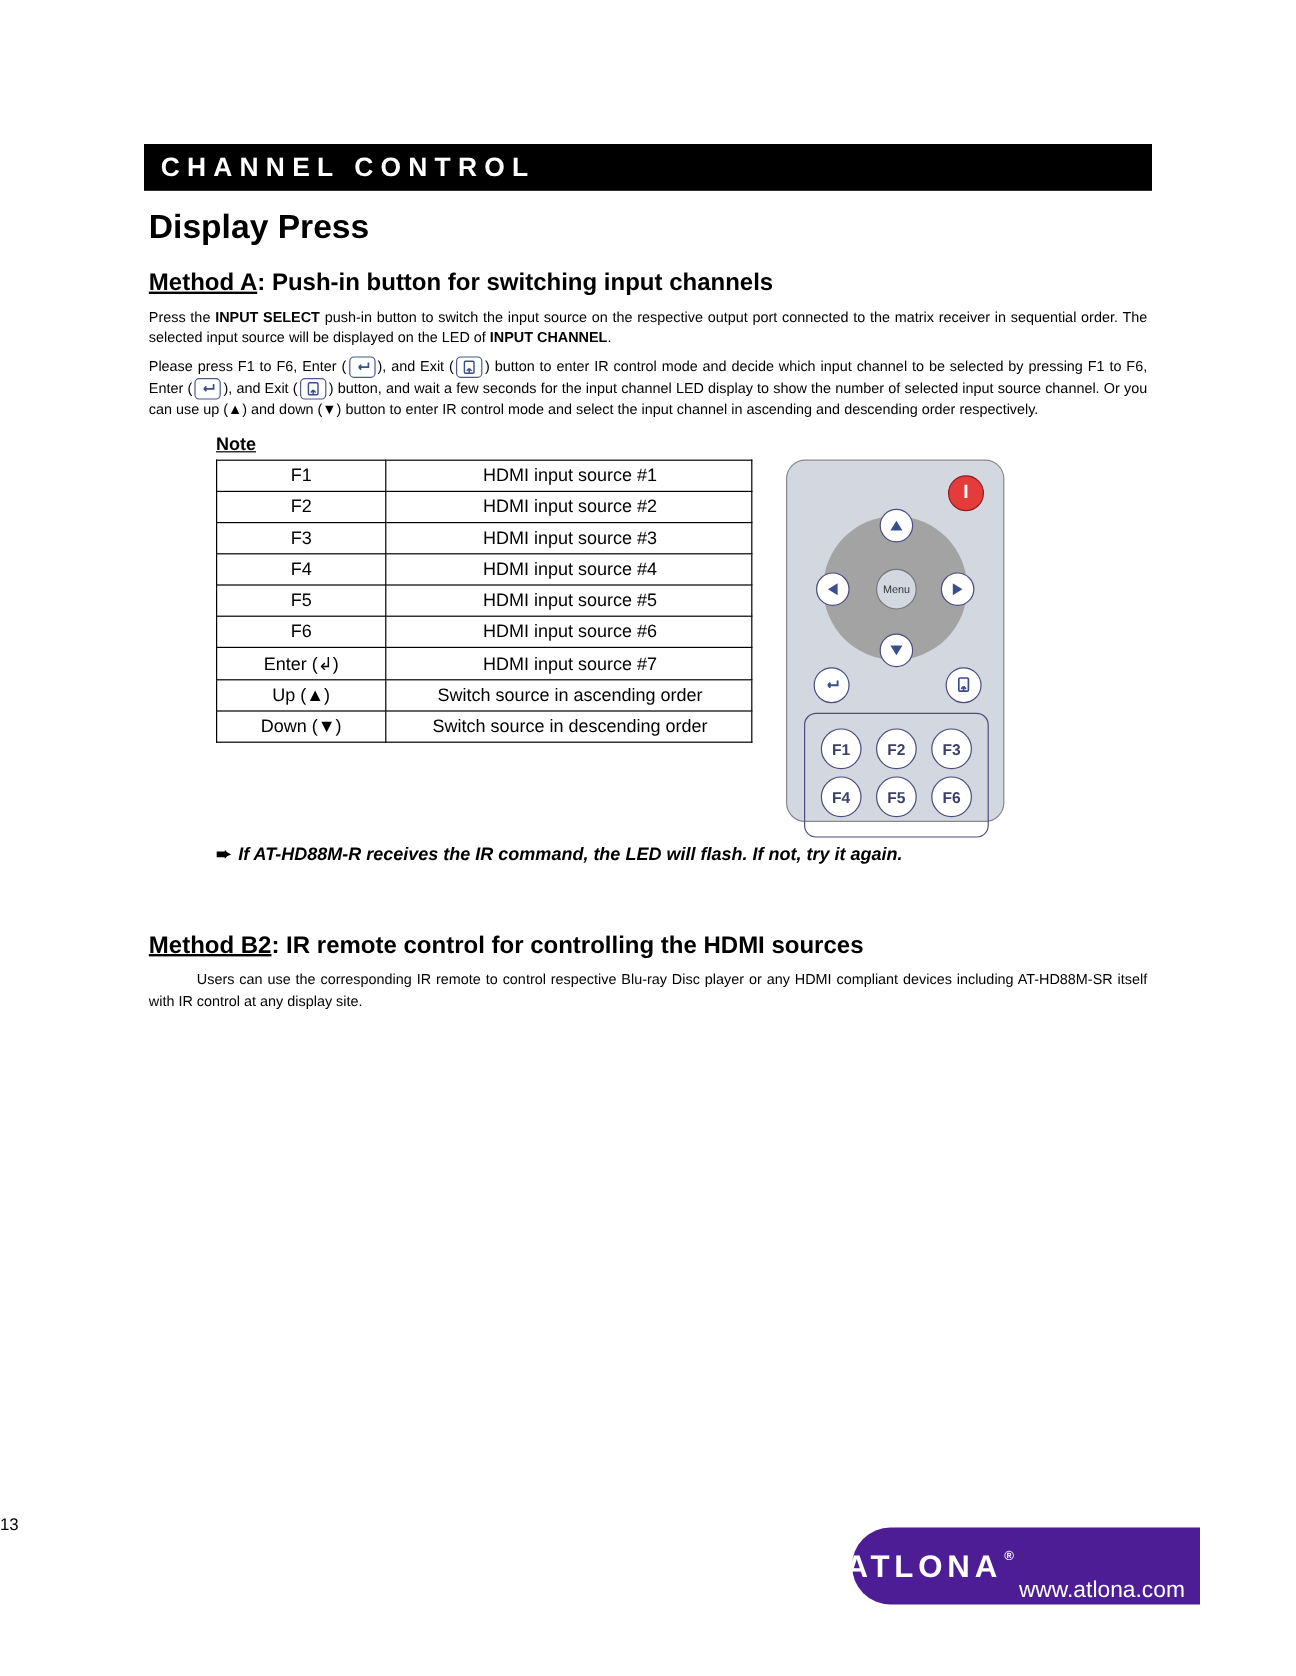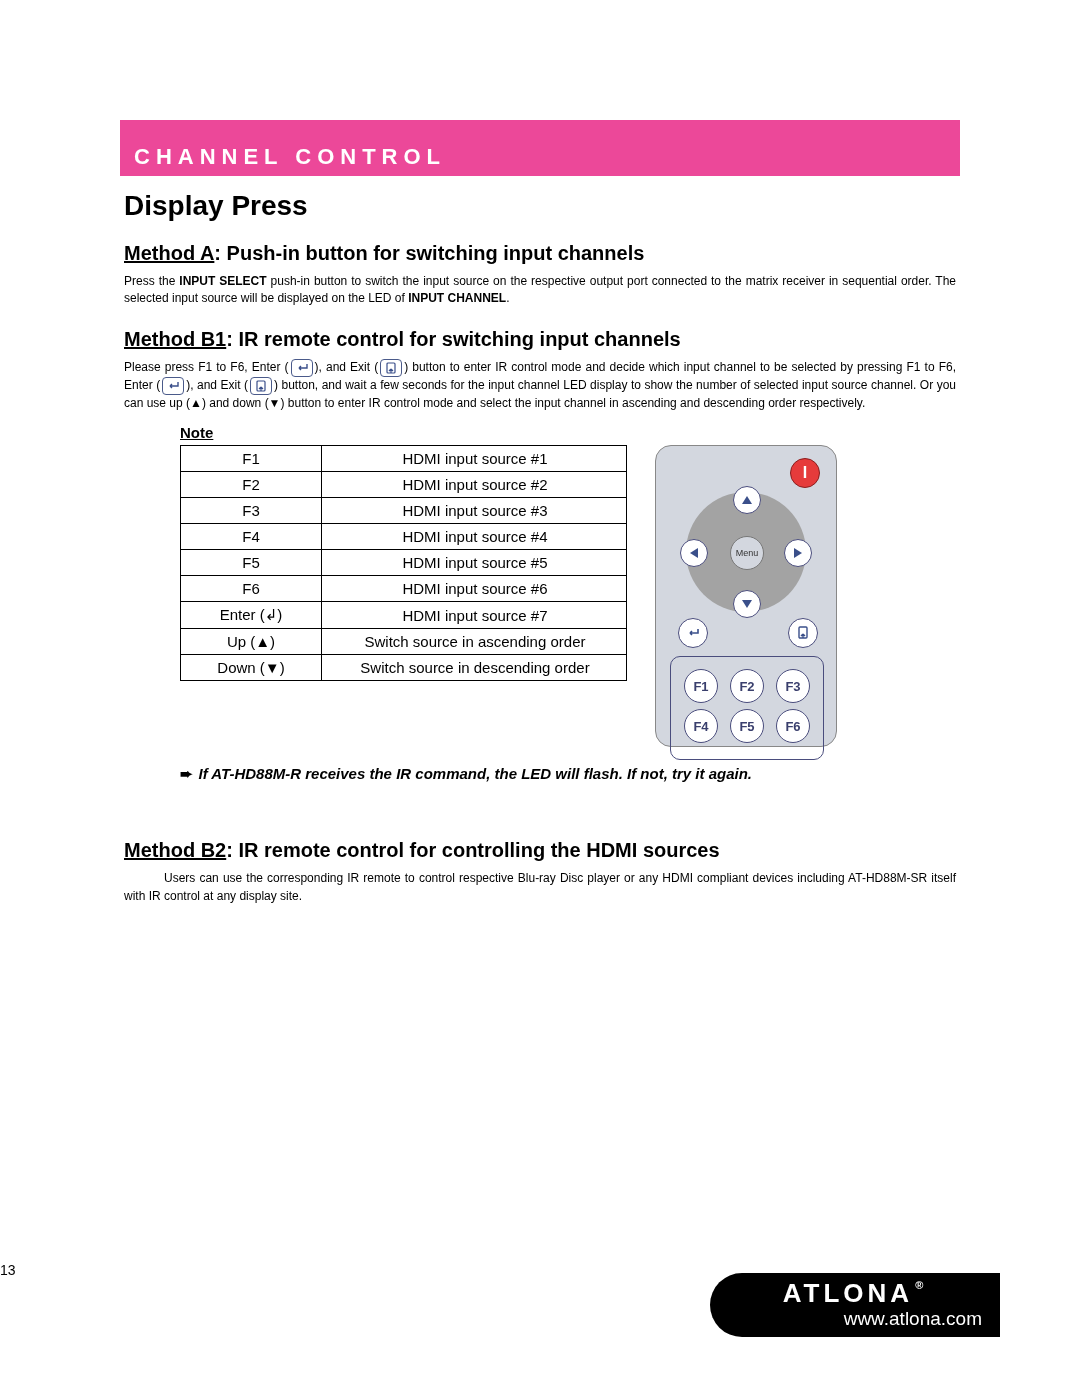--- a/index.html
+++ b/index.html
@@ -1,18 +1,18 @@
 <!DOCTYPE html>
 <html><head>
 <meta charset="utf-8">
 <style>
   html, body { margin:0; padding:0; background:#fff; }
   body { width:1080px; height:1397px; font-family:Arial, Helvetica, sans-serif; color:#000; position:relative; }
   .page { position:absolute; left:120px; top:120px; width:840px; }
-  .banner { background:#ec4899; color:#fff; font-size:22px; letter-spacing:6px; font-weight:600; padding:24px 14px 6px 14px; font-family:Verdana, Geneva, sans-serif; }
+  .banner { background:#000000; color:#fff; font-size:22px; letter-spacing:6px; font-weight:600; padding:7px 14px 6px 14px; font-family:Verdana, Geneva, sans-serif; }
   .h1 { font-size:28px; font-weight:bold; margin:14px 0 12px 4px; }
   .h2 { font-size:20px; font-weight:bold; margin:20px 0 8px 4px; }
   .h2 .u { text-decoration:underline; }
   .para { font-size:12px; line-height:1.45; margin:0 4px 6px 4px; text-align:justify; }
   .indent { text-indent:40px; }
   .note-label { font-size:15px; font-weight:bold; text-decoration:underline; margin:12px 0 4px 60px; }
   .table-and-remote { display:flex; align-items:flex-start; margin-left:60px; }
   table.tbl { border-collapse:collapse; font-size:15px; }
   table.tbl td { border:1px solid #000; padding:4px 10px; }
   table.tbl td.k { width:120px; text-align:center; }
@@ -28,43 +28,40 @@
   .d-left  { left:-6px; top:47px; }
   .d-right { right:-6px; top:47px; }
   .small-row { position:absolute; left:22px; top:172px; display:flex; gap:80px; }
   .smallbtn { width:28px; height:28px; border-radius:50%; background:#fff; border:1px solid #4a4d7d; display:flex; align-items:center; justify-content:center; }
   .fpanel { position:absolute; left:14px; top:210px; width:152px; border:1px solid #4a4d7d; border-radius:10px; padding:6px 0 10px 0; }
   .frow { display:flex; justify-content:center; gap:12px; margin:6px 0; }
   .fbtn { width:32px; height:32px; border-radius:50%; background:#fff; border:1px solid #4a4d7d; display:flex; align-items:center; justify-content:center; font-size:13px; color:#3a3f6d; font-weight:600; }
   .tip { font-size:15px; font-style:italic; font-weight:bold; margin:18px 0 0 60px; }
   .tip .arrow { font-style:normal; margin-right:6px; }
   .page-num { position:absolute; left:0; width:1080px; top:1262px; font-size:14px; color:#000; }
-  .brand { position:absolute; right:80px; bottom:60px; width:290px; height:64px; background:#000000; border-radius:32px 0 0 32px; color:#fff; display:flex; flex-direction:column; align-items:center; justify-content:center; }
+  .brand { position:absolute; right:80px; bottom:60px; width:290px; height:64px; background:#4c1d95; border-radius:32px 0 0 32px; color:#fff; display:flex; flex-direction:row; align-items:center; justify-content:center; }
   .brand .name { font-size:26px; font-weight:700; letter-spacing:4px; line-height:1; font-family:Verdana, Geneva, sans-serif; }
   .brand .reg { font-size:11px; vertical-align:top; margin-left:2px; }
   .brand .url { font-size:19px; margin-top:2px; align-self:flex-end; margin-right:18px; }
   .enter-icon, .exit-icon { display:inline-flex; vertical-align:middle; width:20px; height:16px; border:1px solid #4a5a8a; border-radius:4px; background:#fff; align-items:center; justify-content:center; margin:0 2px; }
 </style>
 </head>
 <body>
 
 <div class="page">
   <div class="banner">CHANNEL CONTROL</div>
   <div class="h1">Display Press</div>
 
   <div class="h2">
     <span class="u">Method A</span><span>: Push-in button for switching input channels</span>
   </div>
   <p class="para">
     <span>Press the </span><b>INPUT SELECT</b><span> push-in button to switch the input source on the respective output port connected to the matrix receiver in sequential order. The selected input source will be displayed on the LED of </span><b>INPUT CHANNEL</b><span>.</span>
   </p>
 
-  <div class="h2">
-    <span class="u">Method B1</span><span>: IR remote control for switching input channels</span>
-  </div>
   <p class="para">
     <span>Please press F1 to F6, Enter (</span><span class="enter-icon">
         <svg width="14" height="10" viewBox="0 0 14 10">
           <path d="M12 1 L12 5 L4 5 M4 5 L6 3 M4 5 L6 7" stroke="#3a4f8a" stroke-width="1.4" fill="none"></path>
         </svg>
       </span><span>), and Exit (</span><span class="exit-icon">
         <svg width="14" height="12" viewBox="0 0 14 12">
           <rect x="3" y="1" width="8" height="10" rx="1" stroke="#3a4f8a" stroke-width="1.2" fill="none"></rect>
           <path d="M7 11 L7 7 M7 7 L5 9 M7 7 L9 9" stroke="#3a4f8a" stroke-width="1.2" fill="none"></path>
         </svg>

